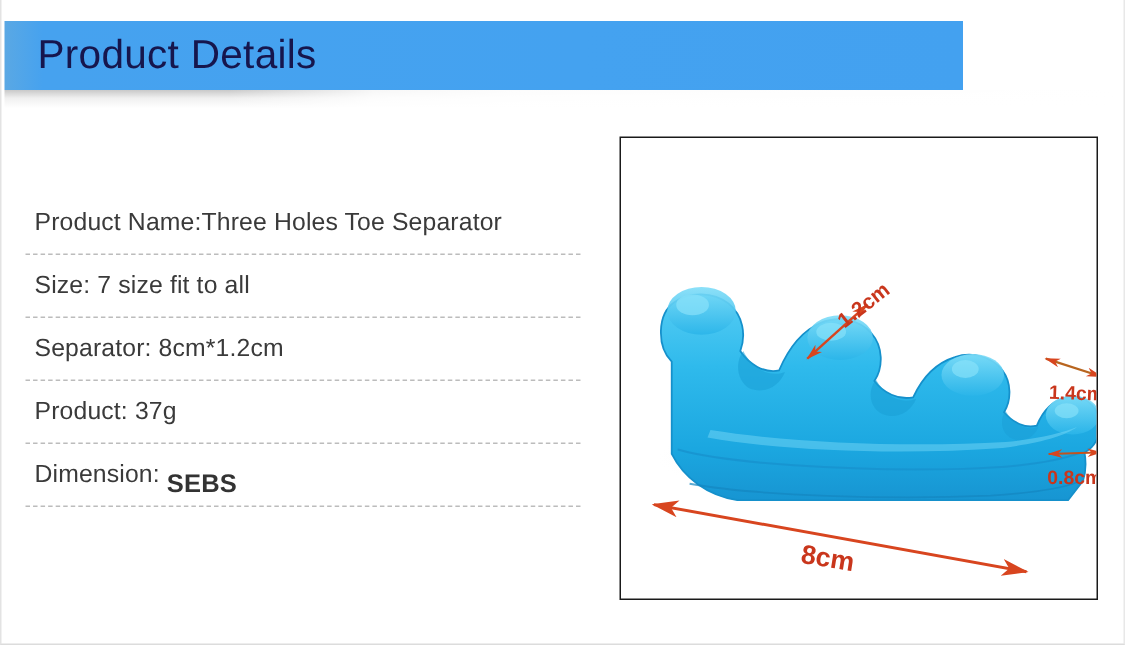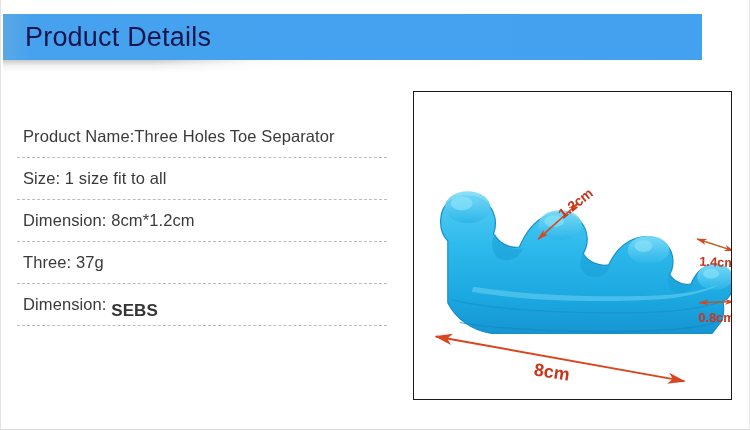--- a/index.html
+++ b/index.html
@@ -20,21 +20,21 @@
     border-right: 1px solid #e8e8e8;
     border-bottom: 1px solid #dcdcdc;
     box-sizing: border-box;
   }
 
   
   #header-banner {
     position: absolute;
     left: 2px;
     top: 14px;
-    width: 699px;
+    width: 639px;
     height: 46px;
     background: linear-gradient(to right, #5aa8e4 0%, #46a2ef 4%, #44a2f0 60%, #43a1f0 100%);
   }
   #header-title {
     position: absolute;
     left: 22px;
     top: 50%;
     transform: translateY(-50%);
     font-size: 27px;
     font-weight: 400;
@@ -55,21 +55,21 @@
     position: absolute;
     left: 0; top: 0;
     width: 100%; height: 100%;
     background: linear-gradient(to right, rgba(255,255,255,0.0) 0%, rgba(255,255,255,0.0) 20%, rgba(255,255,255,0.85) 33%, rgba(255,255,255,0.95) 45%, rgba(255,255,255,1) 100%);
   }
 
   
   #spec-list {
     position: absolute;
     left: 16px;
-    top: 116px;
+    top: 128px;
     width: 370px;
   }
   .spec-row {
     position: relative;
     height: 41px;
     display: flex;
     align-items: center;
     border-bottom: 1px dashed #bcbcbc;
   }
   .spec-row:first-child {
@@ -121,27 +121,27 @@
   <div id="header-banner">
     <div id="header-title">Product Details</div>
   </div>
   <div id="header-shadow"></div>
 
   <div id="spec-list">
     <div class="spec-row">
       <span class="spec-text">Product Name:Three Holes Toe Separator</span>
     </div>
     <div class="spec-row">
-      <span class="spec-text">Size: 1 size fit to all</span>
-    </div>
-    <div class="spec-row">
-      <span class="spec-text">Dimension: 8cm*1.2cm</span>
-    </div>
-    <div class="spec-row">
-      <span class="spec-text">Three: 37g</span>
+      <span class="spec-text">Size: 7 size fit to all</span>
+    </div>
+    <div class="spec-row">
+      <span class="spec-text">Separator: 8cm*1.2cm</span>
+    </div>
+    <div class="spec-row">
+      <span class="spec-text">Product: 37g</span>
     </div>
     <div class="spec-row">
       <span class="spec-text">Dimension: </span>
       <span class="spec-text material-value">SEBS</span>
     </div>
   </div>
 
   <div id="product-panel">
     <svg id="product-svg" viewBox="0 0 319 309">
       <defs>

